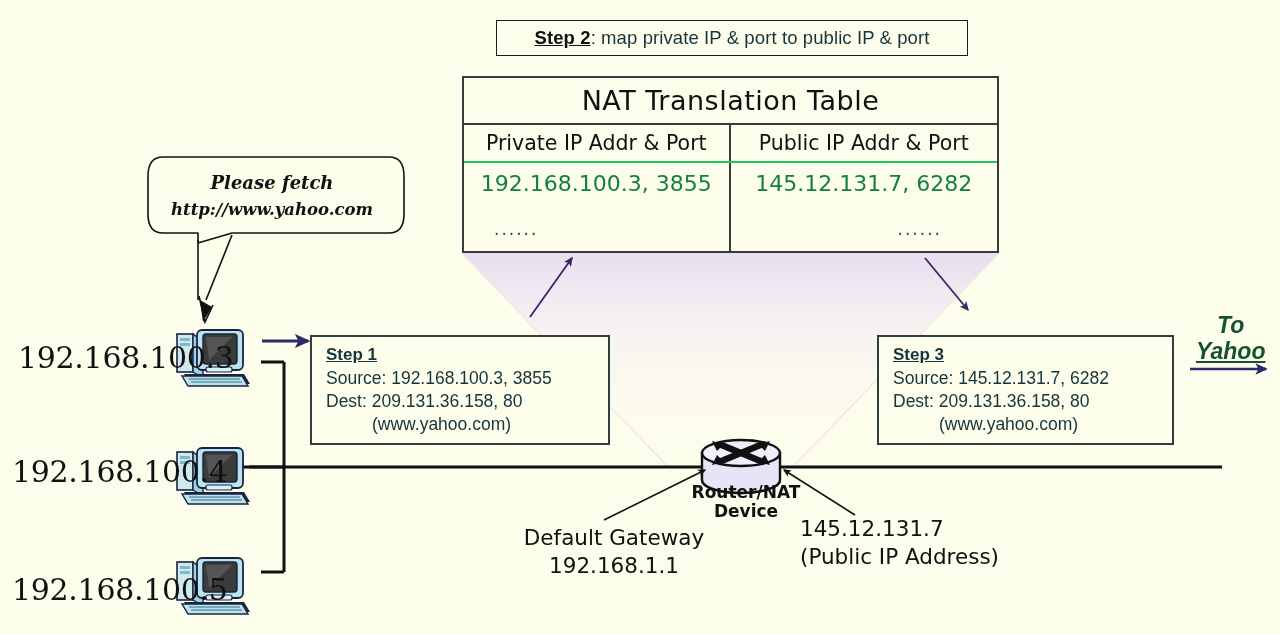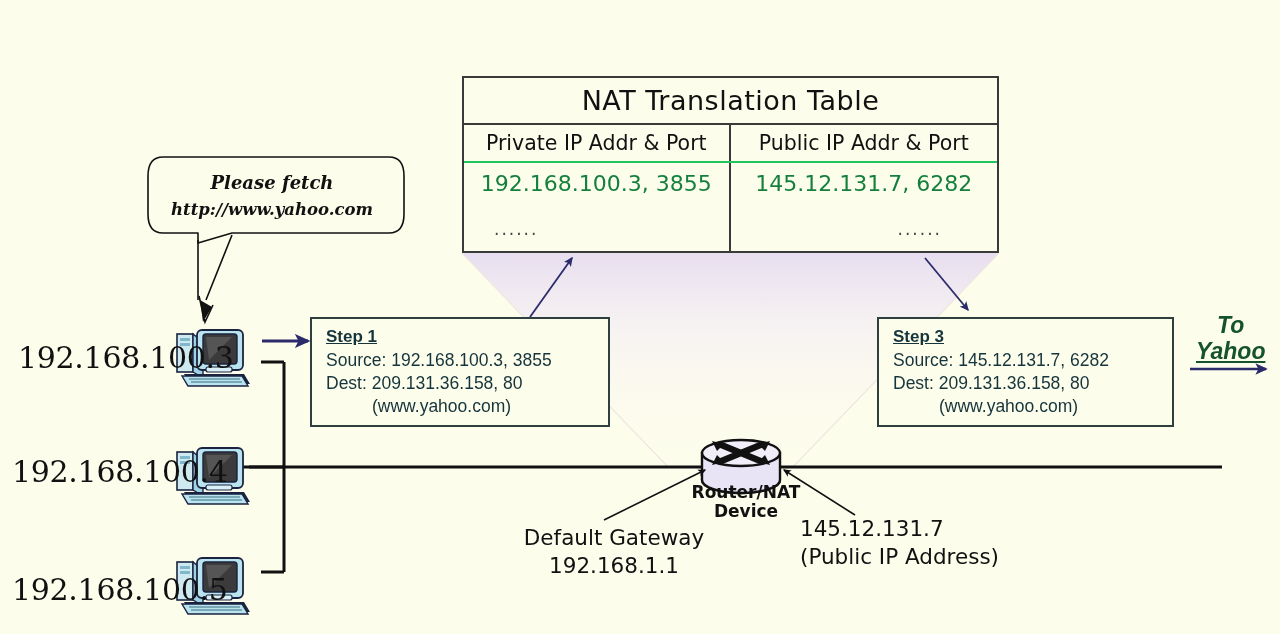--- a/index.html
+++ b/index.html
@@ -118,20 +118,21 @@
     white-space: nowrap;
     letter-spacing: -0.3px;
   }
 
   
   .step-box {
     border: 2px solid #2f3f3f;
     background: #fdfdec;
     box-sizing: border-box;
     padding: 8px 0 0 14px;
+    margin-top: 18px;
   }
   .step-box .hd {
     font-size: 17px;
     font-weight: bold;
     color: #16343b;
     text-decoration: underline;
     display: inline-block;
     margin-bottom: 2px;
   }
   .step-box .ln {
@@ -303,20 +304,23 @@
       <rect x="34" y="45" width="26" height="5" rx="2" fill="#d8f0f6" stroke="#1b2340" stroke-width="1.2"></rect>
       <path d="M12,52 L72,52 L78,62 L18,62 Z" fill="#1b2340"></path>
       <path d="M10,54 L70,54 L76,64 L16,64 Z" fill="#b9e3ee" stroke="#1b2340" stroke-width="1.4"></path>
       <g stroke="#3f6f80" stroke-width="1.1">
         <line x1="17" y1="57" x2="68" y2="57"></line>
         <line x1="19" y1="60" x2="70" y2="60"></line>
       </g>
     </g>
   </svg>
 
+  <div id="step2-box" class="abs">
+    <div class="txt"><span class="lbl">Step 2</span><span>: </span><span>map private IP &amp; port to public IP &amp; port</span></div>
+  </div>
 
   <div id="nat-table" class="abs">
     <div id="nat-title">NAT Translation Table</div>
     <div id="nat-head">
       <div class="cell left">Private IP Addr &amp; Port</div>
       <div class="cell right">Public IP Addr &amp; Port</div>
     </div>
     <div class="nat-row" id="nat-row-1">
       <div class="cell left">192.168.100.3, 3855</div>
       <div class="cell right">145.12.131.7, 6282</div>

